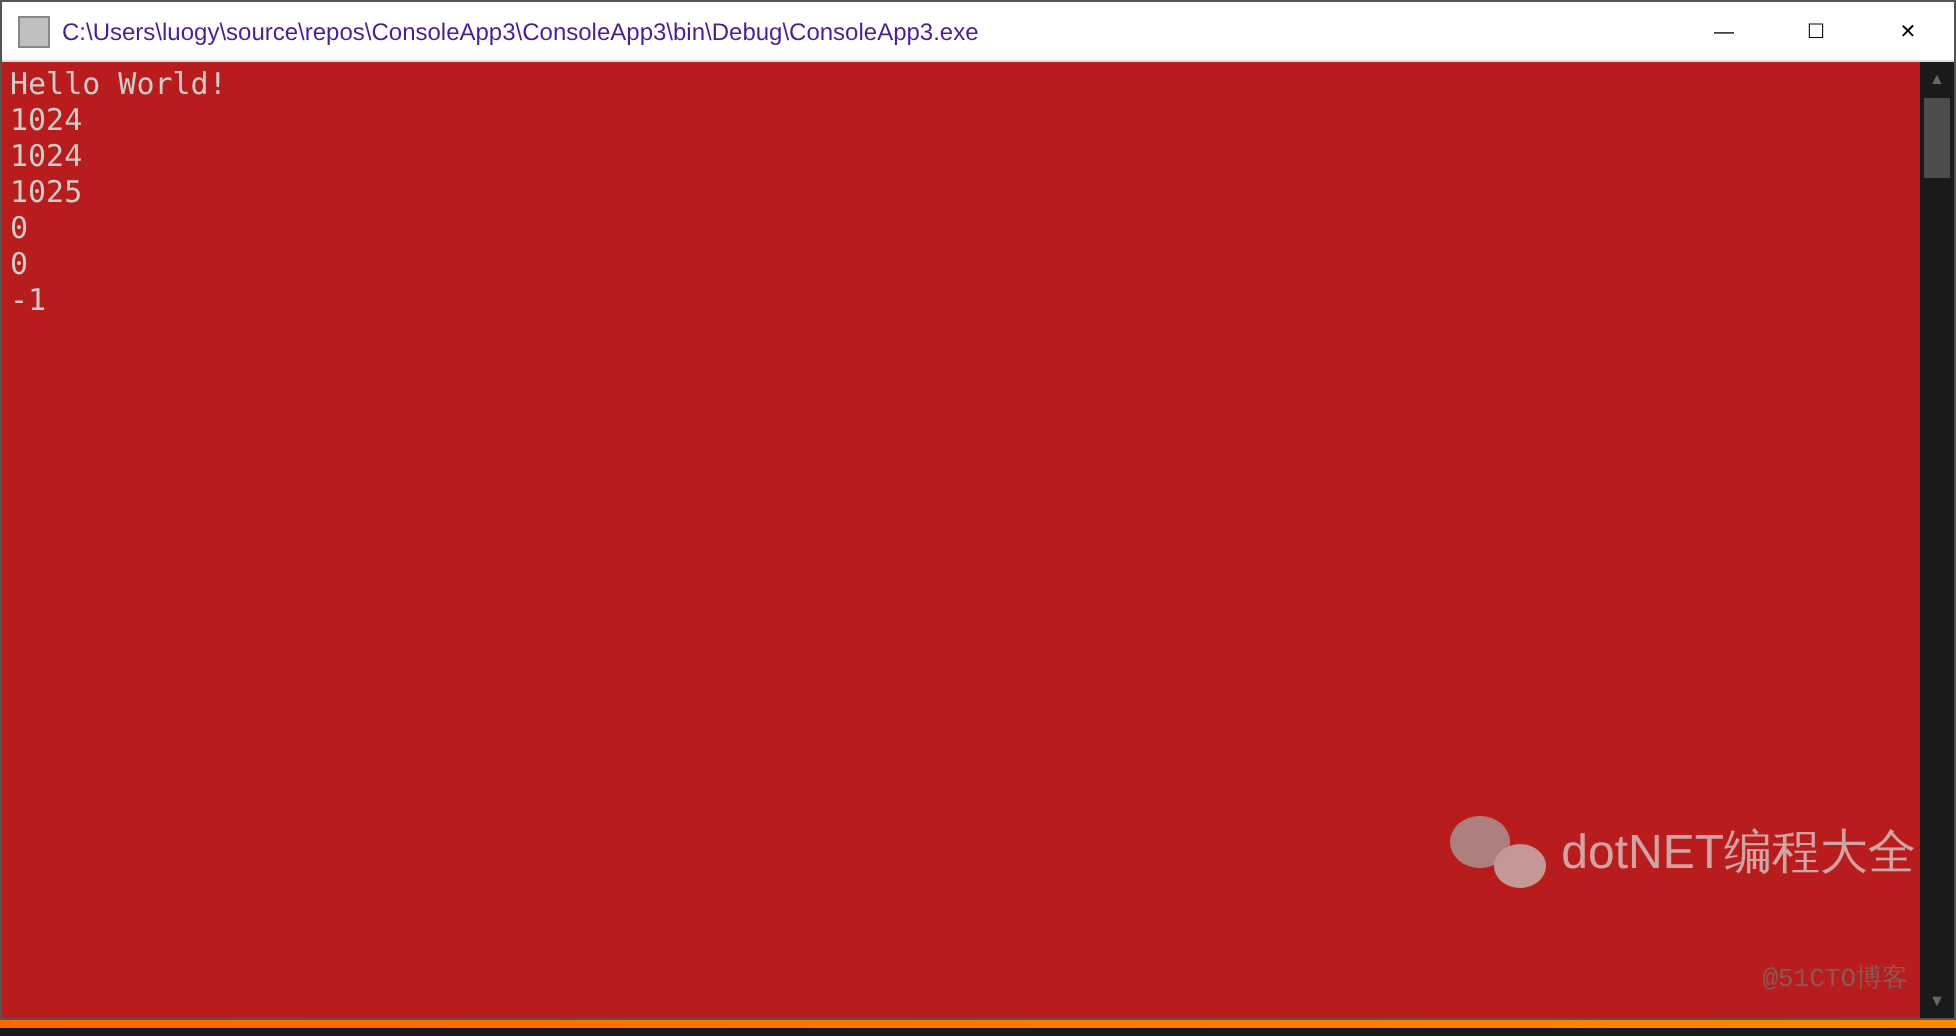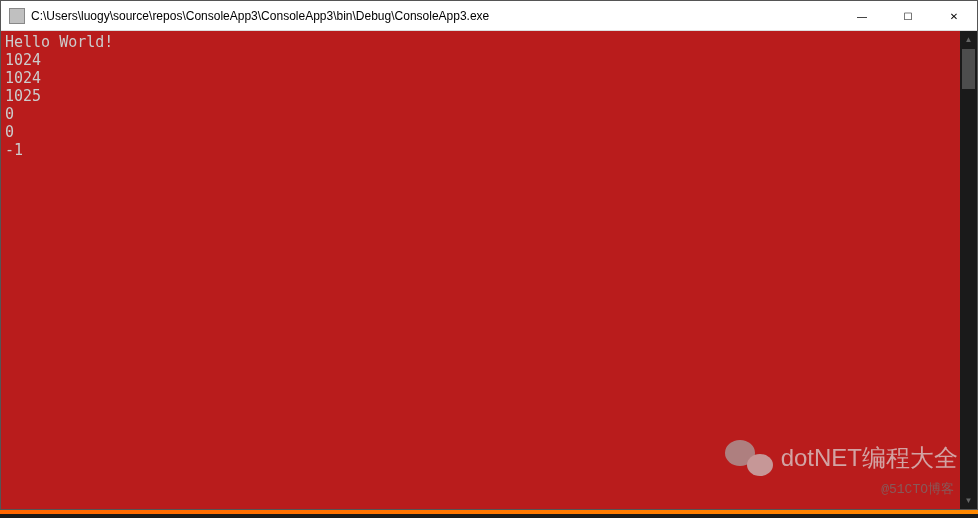--- a/index.html
+++ b/index.html
@@ -30,21 +30,21 @@
     .app-icon {
       width: 16px;
       height: 16px;
       background: #c0c0c0;
       border: 1px solid #888;
       margin-right: 6px;
       display: inline-block;
     }
     .title-text {
       font-size: 12px;
-      color: #000000;
+      color: #4c1d95;
       flex: 1;
       white-space: nowrap;
       overflow: hidden;
     }
     .window-controls {
       display: flex;
       height: 100%;
     }
     .win-btn {
       width: 46px;
@@ -105,20 +105,21 @@
       background: linear-gradient(to right, #ff6600, #ff8800);
     }
     .watermark {
       position: absolute;
       bottom: 20px;
       right: 20px;
       display: flex;
       flex-direction: column;
       align-items: flex-end;
       opacity: 0.7;
+      gap: 32px;
     }
     .watermark-main {
       display: flex;
       align-items: center;
       gap: 8px;
     }
     .wechat-icon {
       width: 48px;
       height: 40px;
       position: relative;

